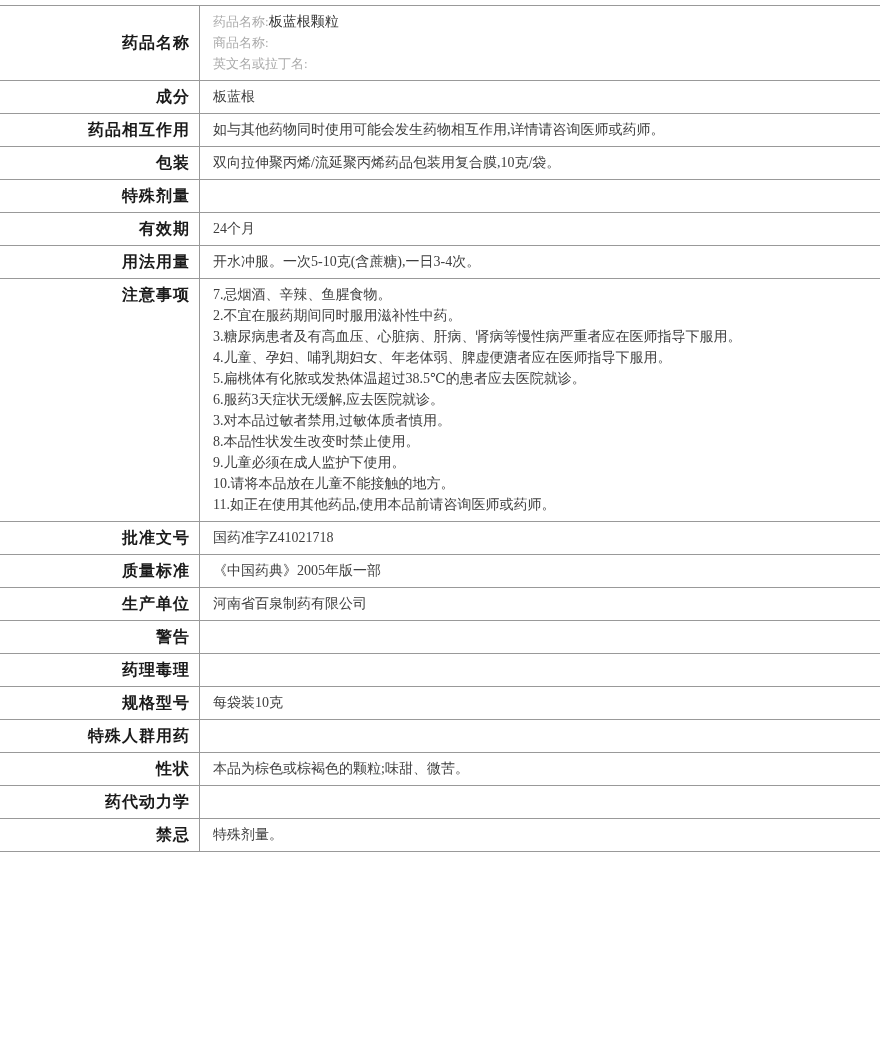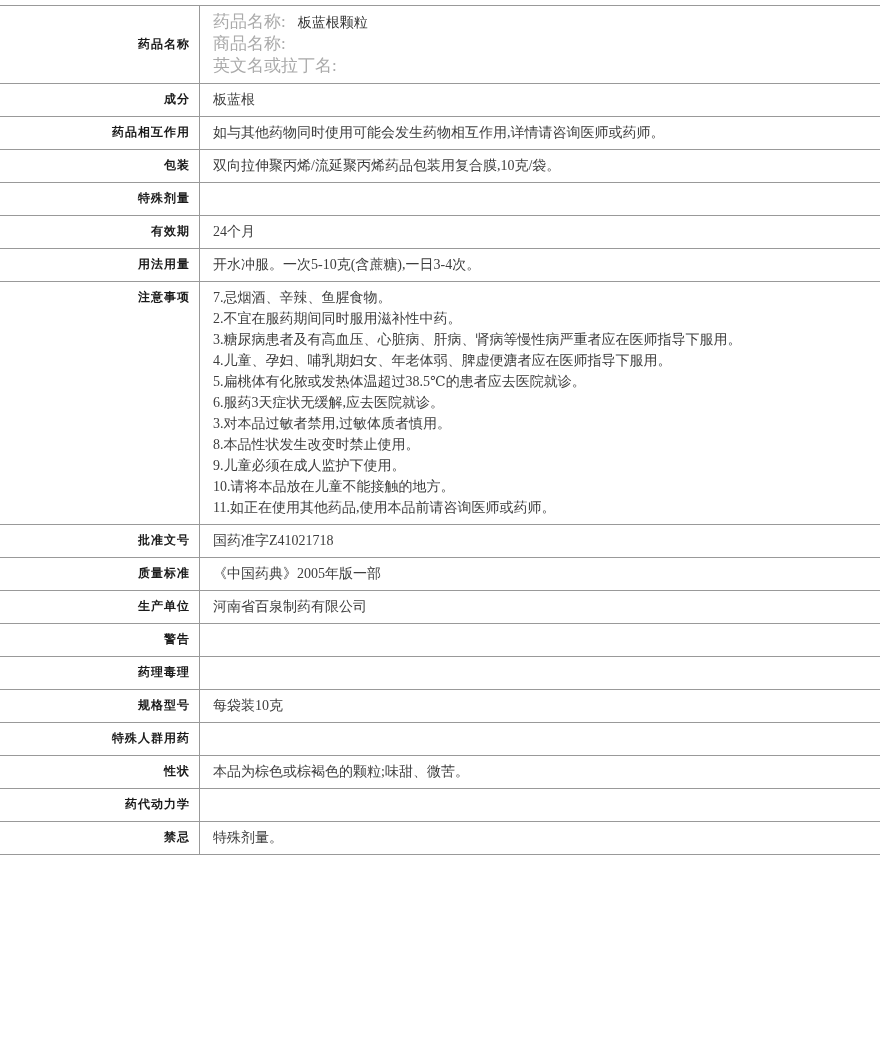--- a/index.html
+++ b/index.html
@@ -28,21 +28,21 @@
     min-height: 32px;
     box-sizing: border-box;
   }
   .cell-label {
     width: 200px;
     box-sizing: border-box;
     flex: 0 0 200px;
     padding: 5px 9px 6px 0;
     text-align: right;
     font-weight: bold;
-    font-size: 12px;
+    font-size: 16px;
     letter-spacing: 1px;
     line-height: 21px;
     color: #1a1a1a;
     border-right: 1px solid #999999;
   }
   .row.center-label .cell-label {
     display: flex;
     align-items: center;
     justify-content: flex-end;
   }
@@ -50,25 +50,24 @@
     flex: 1 1 auto;
     box-sizing: border-box;
     padding: 5px 12px 6px 13px;
     font-size: 14px;
     line-height: 21px;
     color: #3d3d3d;
   }
   .field-line { white-space: nowrap; }
   .muted {
     color: #aaaaaa;
-    font-size: 17px;
+    font-size: 13px;
   }
   .drug-name-val {
     color: #333333;
-    margin-left: 12px;
     font-size: 14px;
   }
   .value-line { min-height: 21px; }
 </style>
 </head>
 <body>
 
 <div class="drug-table">
     <div class="row center-label">
       <div class="cell-label">药品名称</div>

